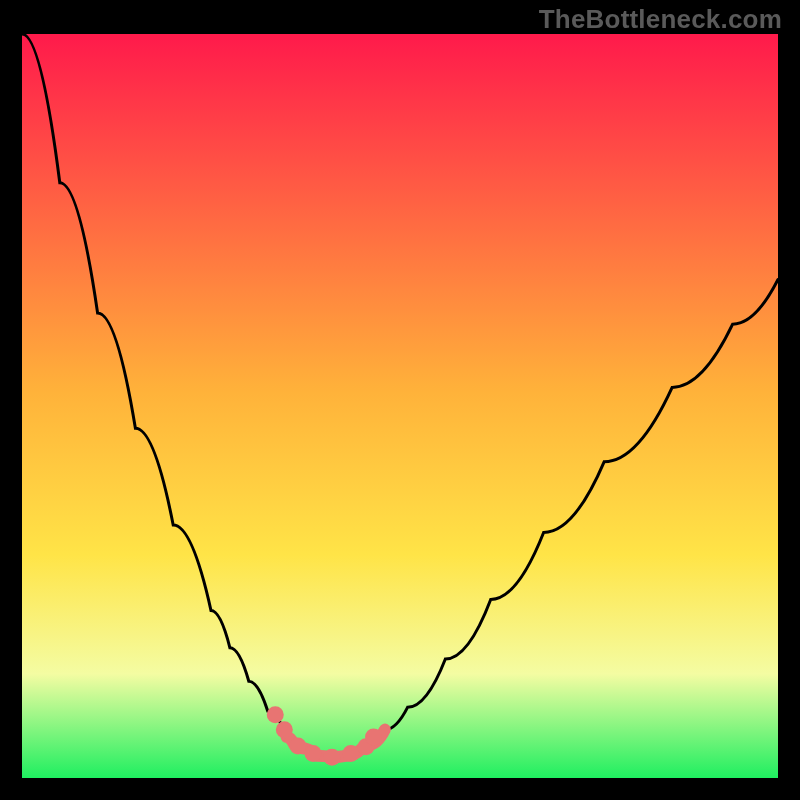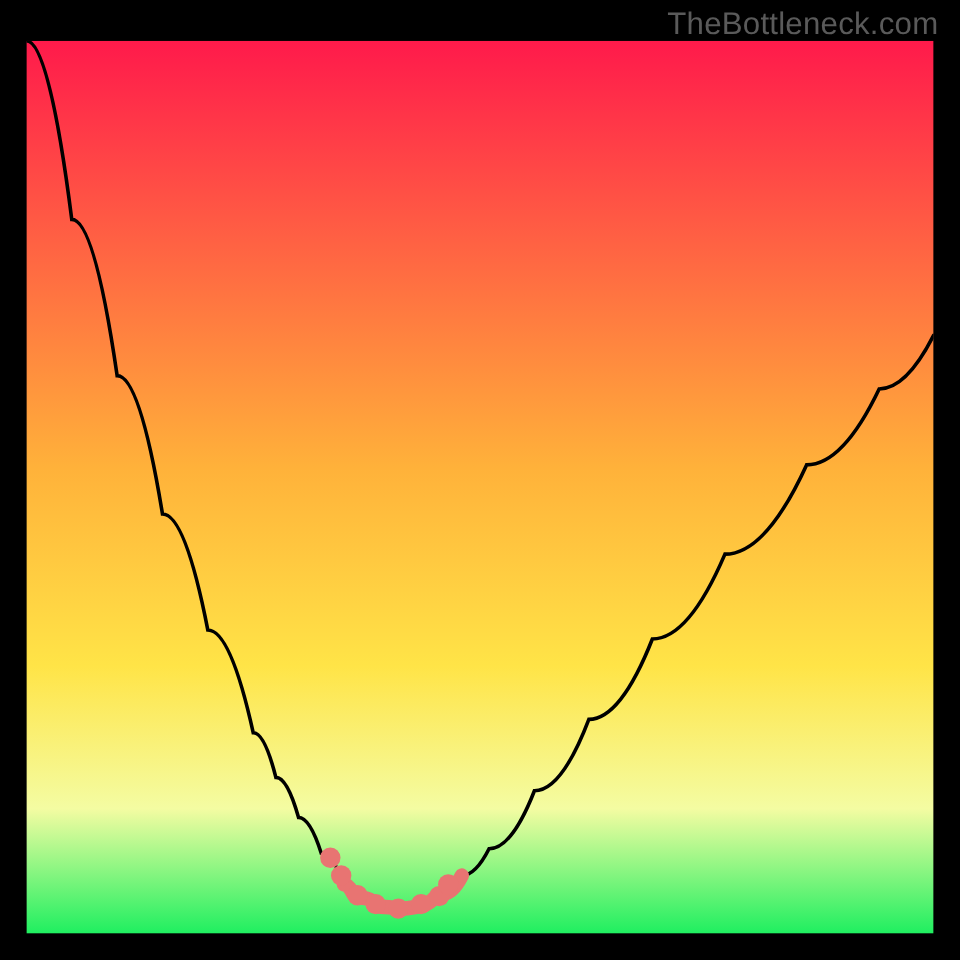--- a/index.html
+++ b/index.html
@@ -15,21 +15,21 @@
     width: 800px;
     height: 800px;
     background: #000;
   }
   .watermark {
     position: absolute;
     top: 4px;
     right: 18px;
     font-family: Arial, Helvetica, sans-serif;
     font-size: 26px;
-    font-weight: 400;
+    font-weight: 700;
     color: #5a5a5a;
     letter-spacing: 0.2px;
     user-select: none;
     text-align: center;
   }
   .plot {
     position: absolute;
     left: 22px;
     top: 34px;
     width: 756px;

